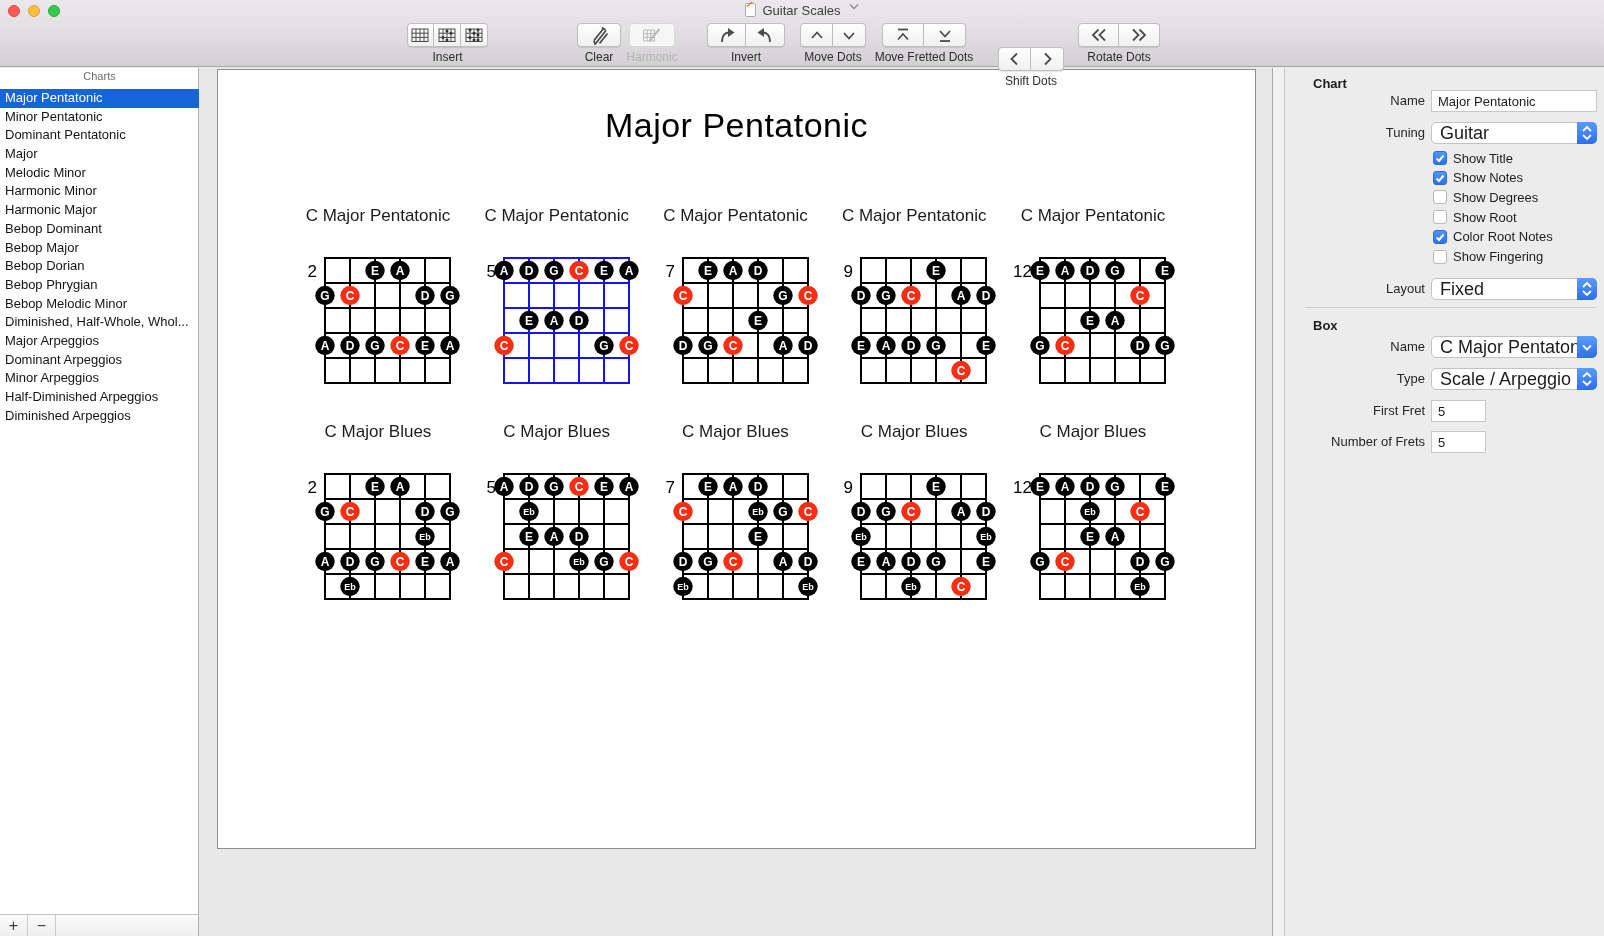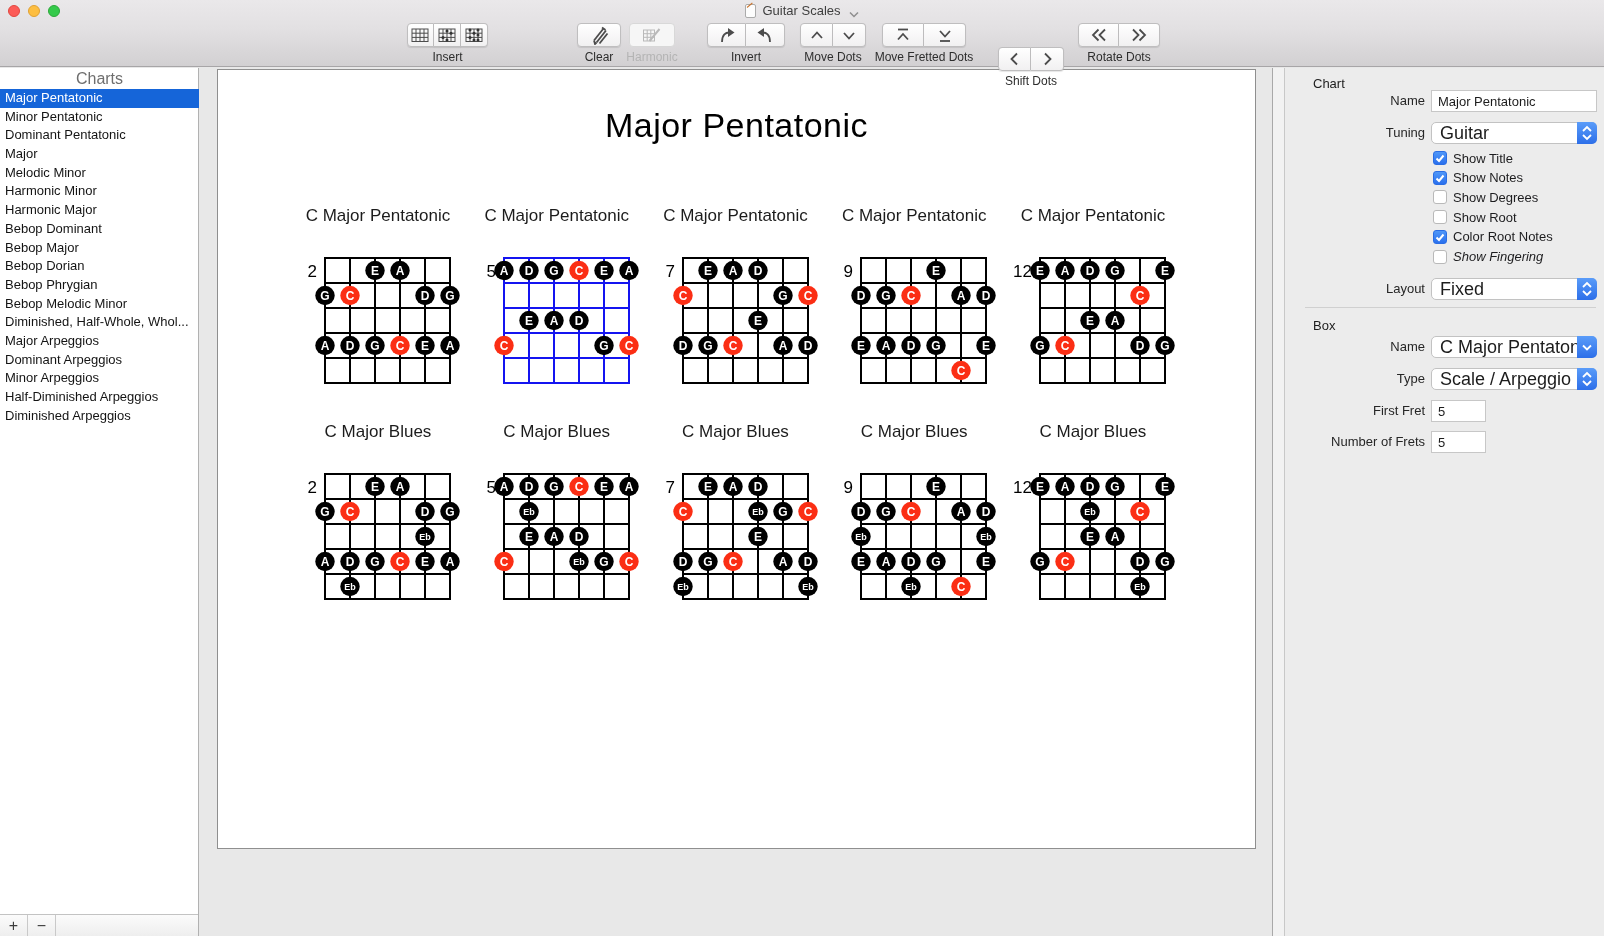--- a/index.html
+++ b/index.html
@@ -10,42 +10,42 @@
   
   .topchrome { position:absolute; left:0; top:0; width:1604px; height:67px;
     background:linear-gradient(#eae8ea 0%, #e2e0e2 45%, #d2d0d2 100%);
     border-bottom:1px solid #a7a5a7; z-index:5; }
   .traffic { position:absolute; left:8px; top:5px; height:12px; display:flex; gap:8px; }
   .tl { width:12px; height:12px; border-radius:50%; }
   .tl-close { background:#fc5b57; border:1px solid #e2463f; }
   .tl-min   { background:#fdbe41; border:1px solid #e0a133; }
   .tl-zoom  { background:#35ca4b; border:1px solid #2ca83a; }
   .win-title { position:absolute; left:0; top:3px; width:1604px; text-align:center; font-size:13px; color:#3f3f3f; }
-  .win-title .inner { display:inline-flex; align-items:flex-end; gap:6px; }
+  .win-title .inner { display:inline-flex; align-items:flex-start; gap:6px; }
   .doc-icon { display:inline-block; width:11px; height:14px; background:#fdfdfd; border:1px solid #ababab; border-radius:2px; position:relative; }
   .doc-icon::after{ content:""; position:absolute; left:1px; top:2px; width:7px; height:1px; background:#c9742e; transform:rotate(-40deg); transform-origin:left; }
   .title-chevron { margin-left:2px; }
 
   .toolbar { position:absolute; left:0; top:22px; width:1296px; height:45px; }
   .tb-group { position:absolute; top:1px; }
   .tb-seg { display:flex; }
   .tb-btn { height:24px; display:flex; align-items:center; justify-content:center;
     background:linear-gradient(#ffffff,#f1f0f1); border:1px solid #bfbebf;
     box-shadow:0 1px 1px rgba(0,0,0,.10); cursor:default; }
   .tb-seg .tb-btn + .tb-btn { border-left:none; }
   .tb-seg .tb-btn:first-child { border-radius:4px 0 0 4px; }
   .tb-seg .tb-btn:last-child { border-radius:0 4px 4px 0; }
   .tb-seg .tb-btn:only-child { border-radius:4px; }
   .tb-label { position:absolute; top:27px; width:200px; text-align:center; font-size:12px; color:#2d2d2d; white-space:nowrap; }
   .tb-group.disabled .tb-btn { background:#f6f6f6; border-color:#d8d8d8; box-shadow:none; }
   .tb-group.disabled .tb-label { color:#b4b4b4; }
 
   
   .sidebar { position:absolute; left:0; top:68px; width:199px; height:868px; background:#ffffff; border-right:1px solid #b1b1b1; }
-  .charts-header { position:absolute; left:0; top:2px; width:199px; text-align:center; font-size:16px; color:#6e6e6e; }
+  .charts-header { position:absolute; left:0; top:2px; width:199px; text-align:center; font-size:11px; color:#6e6e6e; }
   .chart-list { list-style:none; position:absolute; left:0; top:21px; width:199px; }
   .chart-list li { height:18.7px; line-height:18.7px; font-size:13px; color:#141414; padding-left:5px;
     white-space:nowrap; overflow:hidden; }
   .chart-list li.selected { background:#1565d9; color:#ffffff; }
   .sidebar-footer { position:absolute; left:0; top:846px; width:198px; height:22px;
     background:linear-gradient(#fbfbfb,#eeeeee); border-top:1px solid #c3c3c3; display:flex; }
   .sf-btn { width:28px; height:21px; border-right:1px solid #c9c9c9; display:flex; align-items:center; justify-content:center;
     font-size:16px; color:#3c3c3c; background:transparent; }
 
   
@@ -53,21 +53,21 @@
   .page { position:absolute; left:17px; top:1px; width:1039px; height:780px; background:#ffffff; border:1px solid #8f8f8f; }
   .page-title { position:absolute; left:0; top:36px; width:100%; text-align:center; font-size:34px; color:#000; letter-spacing:.5px; }
   .fb-box { position:absolute; width:172px; height:200px; }
   .fb-title { position:absolute; left:0; top:0; width:172px; text-align:center; font-size:17px; color:#1c1c1c; white-space:nowrap; }
   .fb-box svg { position:absolute; left:0; top:50px; }
 
   
   .panel-strip { position:absolute; left:1273px; top:68px; width:12px; height:868px; background:#f2f2f2; border-right:1px solid #c8c8c8; }
   .divider-v { position:absolute; left:1272px; top:68px; width:1px; height:868px; background:#a9a9a9; }
   .inspector { position:absolute; left:1285px; top:68px; width:319px; height:868px; background:#ececec; font-size:13px; color:#262626; }
-  .insp-sec-title { position:absolute; left:28px; font-weight:normal; color:#1d1d1d; }
+  .insp-sec-title { position:absolute; left:28px; font-weight:bold; color:#1d1d1d; }
   .insp-row { position:absolute; height:22px; line-height:22px; }
   .insp-label { position:absolute; left:0; width:140px; text-align:right; top:0; height:22px; }
   .insp-field { position:absolute; left:146px; top:0; width:166px; height:22px; background:#fff; border:1px solid #c7c7c7;
     font-size:13px; font-family:inherit; padding-left:6px; color:#1c1c1c; }
   .insp-field.small { width:55px; }
   .popup { position:absolute; left:146px; top:0; width:166px; height:22px; background:#fff; border:1px solid #c2c2c2; border-radius:5px;
     display:flex; align-items:center; padding-left:8px; }
   .popup-text { font-size:18px; color:#1c1c1c; }
   .popup-cap { position:absolute; right:-1px; top:-1px; width:20px; height:22px; border-radius:0 5px 5px 0;
     background:linear-gradient(#5a9cf9,#2d6fe9); display:flex; align-items:center; justify-content:center; }
@@ -826,21 +826,21 @@
           <span class="cb-label">Show Root</span>
         </div>
         <div class="cb-row" style="top: 160.8px;">
           <span class="cb-box checked">
             <svg width="12" height="12">
               <polyline points="2.5,6.5 5,9 9.5,3.5" fill="none" stroke="#fff" stroke-width="2"></polyline>
             </svg>
           </span>
           <span class="cb-label">Color Root Notes</span>
         </div>
-        <div class="cb-row" style="top: 180.5px; font-style: italic;">
+        <div class="cb-row" style="top: 180.5px;">
           <span class="cb-box"></span>
           <span class="cb-label">Show Fingering</span>
         </div>
       </div>
 
     <div class="insp-row" style="left:0; top:210px; width:312px">
       <span class="insp-label">Layout</span>
       <div class="popup">
         <span class="popup-text">Fixed</span>
         <span class="popup-cap">

